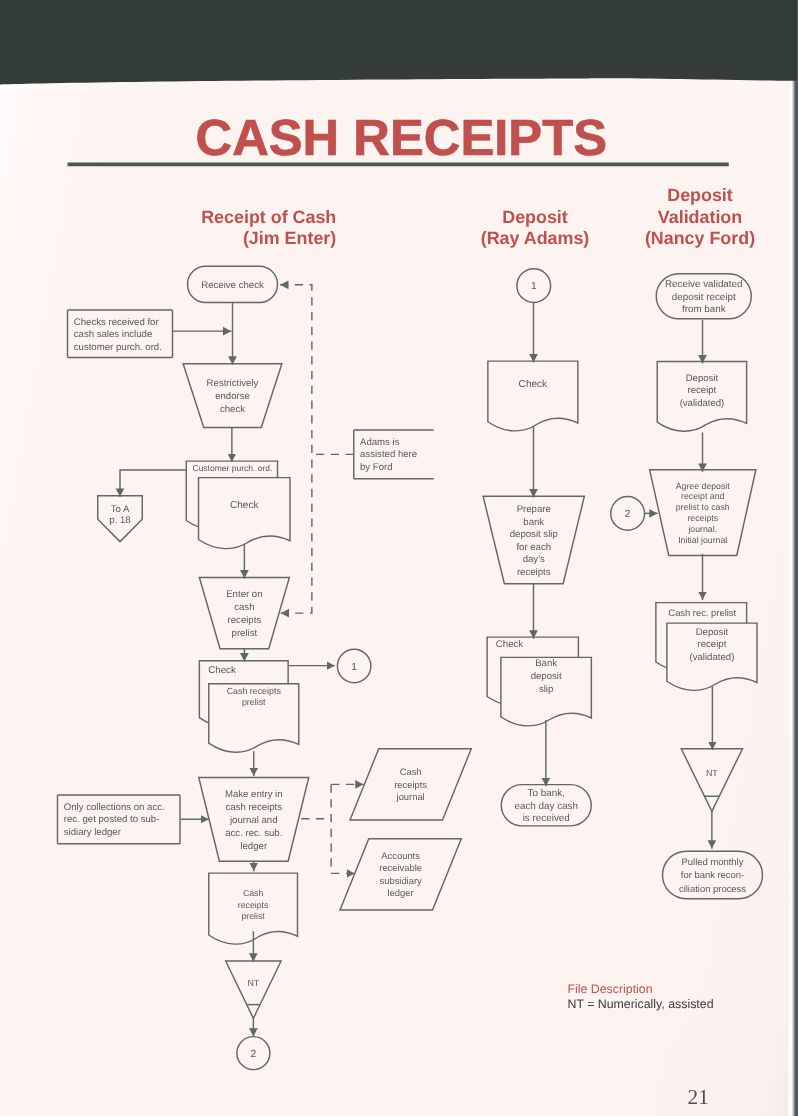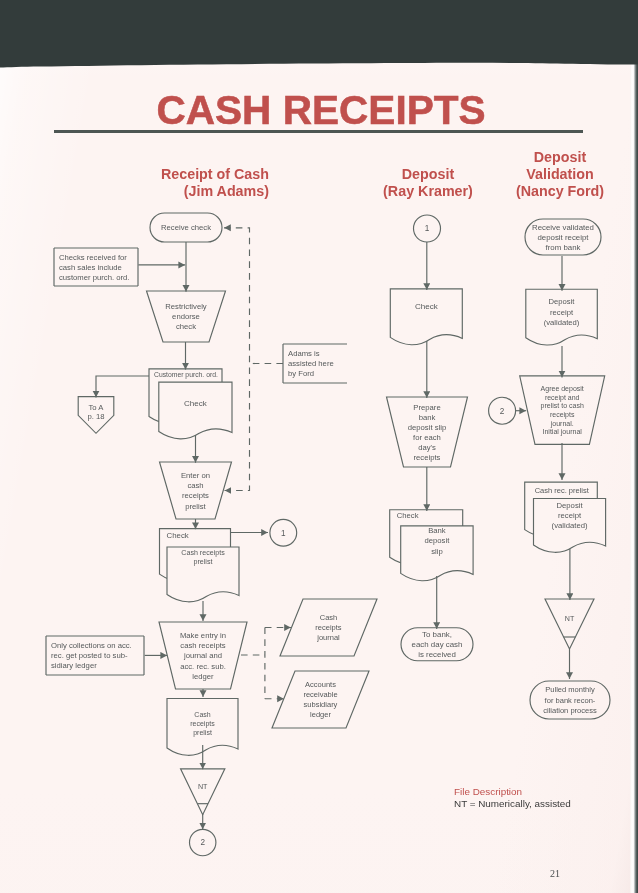--- a/index.html
+++ b/index.html
@@ -23,21 +23,21 @@
   #title{position:absolute;left:0;top:87px;width:634px;text-align:center;
          color:#c0504d;font-weight:bold;font-size:40.6px;letter-spacing:0px;
          padding-left:8px;box-sizing:border-box;
          -webkit-text-stroke:0.55px #c0504d;}
   #rule{position:absolute;left:54px;top:130px;width:529px;height:3px;background:#4d5653;}
   .colhead{position:absolute;text-align:center;color:#c0504d;font-weight:bold;
            font-size:14.3px;line-height:16.8px;}
   #legend{position:absolute;left:454px;top:786px;font-size:9.9px;line-height:12.2px;
           color:#3a3a3a;}
   #legend .lh{color:#c0504d;font-weight:normal;}
-  #pagenum{position:absolute;left:550px;top:868px;font-size:10px;color:#4a4e4f;
+  #pagenum{position:absolute;left:550px;top:868px;font-size:17px;color:#4a4e4f;
            font-family:"Liberation Serif",serif;text-align:right;}
   svg#chart{position:absolute;left:0;top:0;width:638px;height:893px;}
   svg#chart text{font-family:"Liberation Sans",sans-serif;}
 </style>
 </head>
 <body>
 
 <div id="root">
   <div id="paper"></div>
   <div id="paper-shade"></div>
@@ -262,24 +262,24 @@
     <div class="lh">File Description</div>
     <div>NT = Numerically, assisted</div>
   </div>
   <div id="pagenum">21</div>
   <svg id="topband" viewBox="0 0 638 70" preserveAspectRatio="none">
     <path d="M0 0 H638 V64.6 C560 64.0 520 62.6 470 62.7 C360 62.9 160 64.4 40 66.6
              C22 66.9 8 67.3 0 67.6 Z" fill="#333c3b"></path>
   </svg>
 <div class="colhead" style="left: 89px; top: 166px; width: 180px; text-align: right;">
       <div>Receipt of Cash</div>
-      <div>(Jim Adams)</div>
+      <div>(Jim Enter)</div>
     </div>
     <div class="colhead" style="left: 338px; top: 166px; width: 180px;">
       <div>Deposit</div>
-      <div>(Ray Kramer)</div>
+      <div>(Ray Adams)</div>
     </div>
     <div class="colhead" style="left: 470px; top: 149px; width: 180px;">
       <div>Deposit</div>
       <div>Validation</div>
       <div>(Nancy Ford)</div>
     </div>
   </div>
 
 </body></html>

